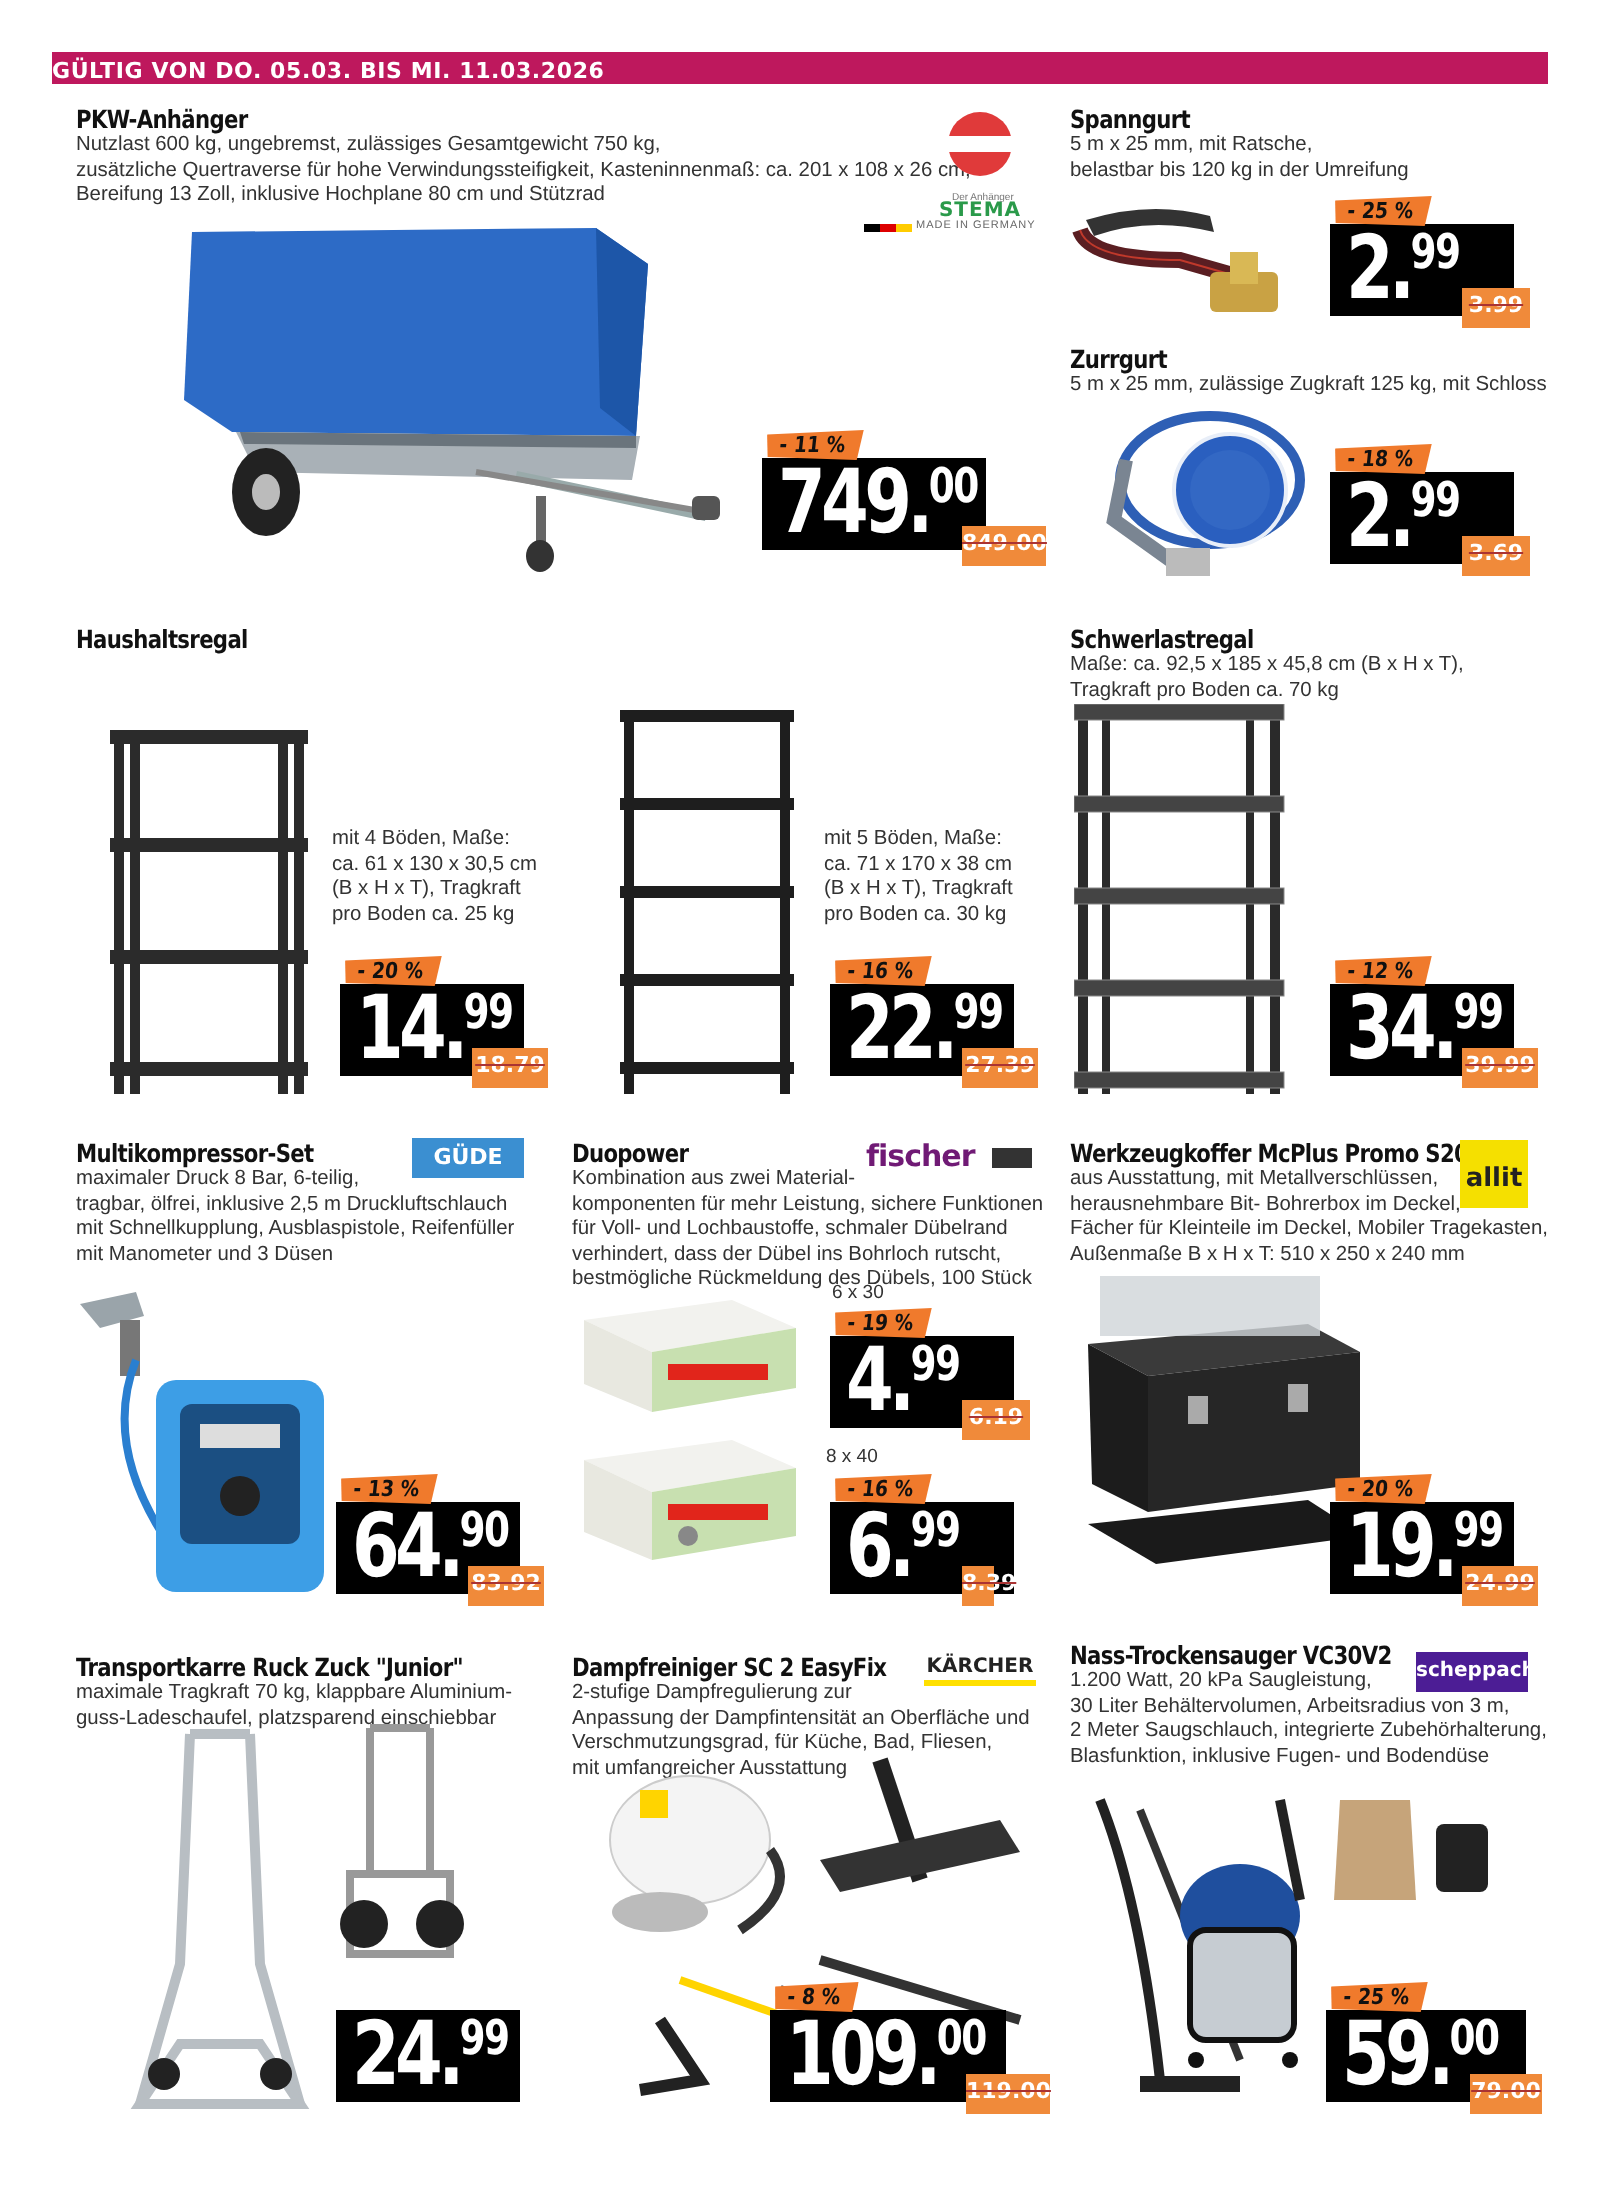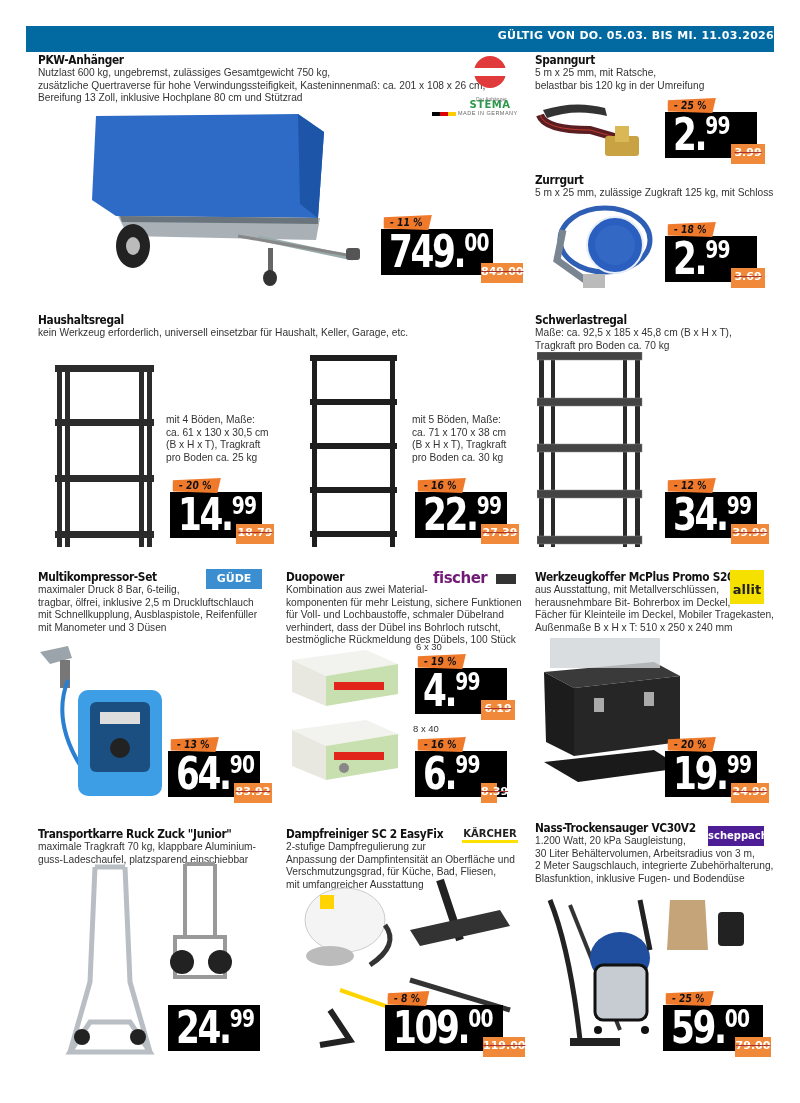--- a/index.html
+++ b/index.html
@@ -1,17 +1,17 @@
 <!DOCTYPE html>
 <html><head>
 <meta charset="utf-8">
 <style>
 *{box-sizing:border-box;margin:0;padding:0}
 body{width:800px;height:1103px;background:#fff;font-family:"Liberation Sans",sans-serif;position:relative;overflow:hidden;color:#222}
-.banner{position:absolute;left:26px;top:26px;width:748px;height:26px;background:#0369a1;color:#fff;text-align:right;font-family:"DejaVu Sans",sans-serif;font-weight:bold;font-size:11px;line-height:20px;letter-spacing:0.3px;transform-origin:center}
+.banner{position:absolute;left:26px;top:26px;width:748px;height:16px;background:#be185d;color:#fff;text-align:left;font-family:"DejaVu Sans",sans-serif;font-weight:bold;font-size:11px;line-height:20px;letter-spacing:0.3px;transform-origin:center}
 .cell{position:absolute}
 .title{font-family:"DejaVu Sans",sans-serif;font-weight:bold;font-size:12.5px;letter-spacing:-0.4px;color:#111;transform:scaleX(0.85);transform-origin:left;white-space:nowrap}
 .desc{font-size:10.2px;line-height:12.6px;color:#333;white-space:nowrap}
 .price{position:absolute;height:60px}
 .price .box{position:absolute;left:0;top:14px;background:#000;height:46px}
 .price .disc{position:absolute;left:2px;top:0;background:#f07a2c;color:#111;font-family:"DejaVu Sans",sans-serif;font-weight:bold;font-size:11px;padding:1px 10px 1px 8px;transform:skewX(-6deg) scaleX(0.85);transform-origin:left;z-index:2;clip-path:polygon(0 15%,100% 0,96% 100%,3% 90%)}
 .price .main{position:absolute;top:15px;left:8px;color:#fff;font-family:"DejaVu Sans",sans-serif;font-weight:bold;font-size:44px;line-height:44px;letter-spacing:-3px;transform:scaleX(0.78);transform-origin:left;white-space:nowrap}
 .price .main .int{display:inline-block}
 .price .main .cents{font-size:24px;vertical-align:top;line-height:26px;letter-spacing:-1px}
 .price .old{position:absolute;background:#f08a3a;color:#fff;font-family:"DejaVu Sans",sans-serif;font-weight:bold;font-size:11px;text-align:center;line-height:18px;height:20px;text-decoration:line-through;text-decoration-color:#a33;z-index:3}
@@ -95,21 +95,20 @@
 </svg>
 <div class="price" style="left:665px;top:222px;width:112px">
   <div class="box" style="width:92px"></div>
   <div class="disc">- 18 %</div>
   <div class="main"><span class="int">2.</span><span class="cents">99</span></div>
   <div class="old" style="left:66px;top:46px;width:34px">3.69</div>
 </div>
 
 <div class="cell" style="left:38px;top:312px;width:490px">
   <div class="title">Haushaltsregal</div>
-  <div class="desc">kein Werkzeug erforderlich, universell einsetzbar für Haushalt, Keller, Garage, etc.</div>
 </div>
 
 <svg class="img" style="left:55px;top:365px" width="100" height="182" viewBox="0 0 100 182">
   <g fill="#2b2b2b">
       <rect x="2" y="0" width="5" height="182"></rect>
       <rect x="92" y="0" width="5" height="182"></rect>
       <rect x="10" y="4" width="5" height="178"></rect>
       <rect x="84" y="4" width="5" height="178"></rect>
   <rect x="0" y="0" width="99" height="7"></rect>
       <rect x="0" y="54" width="99" height="7"></rect>

